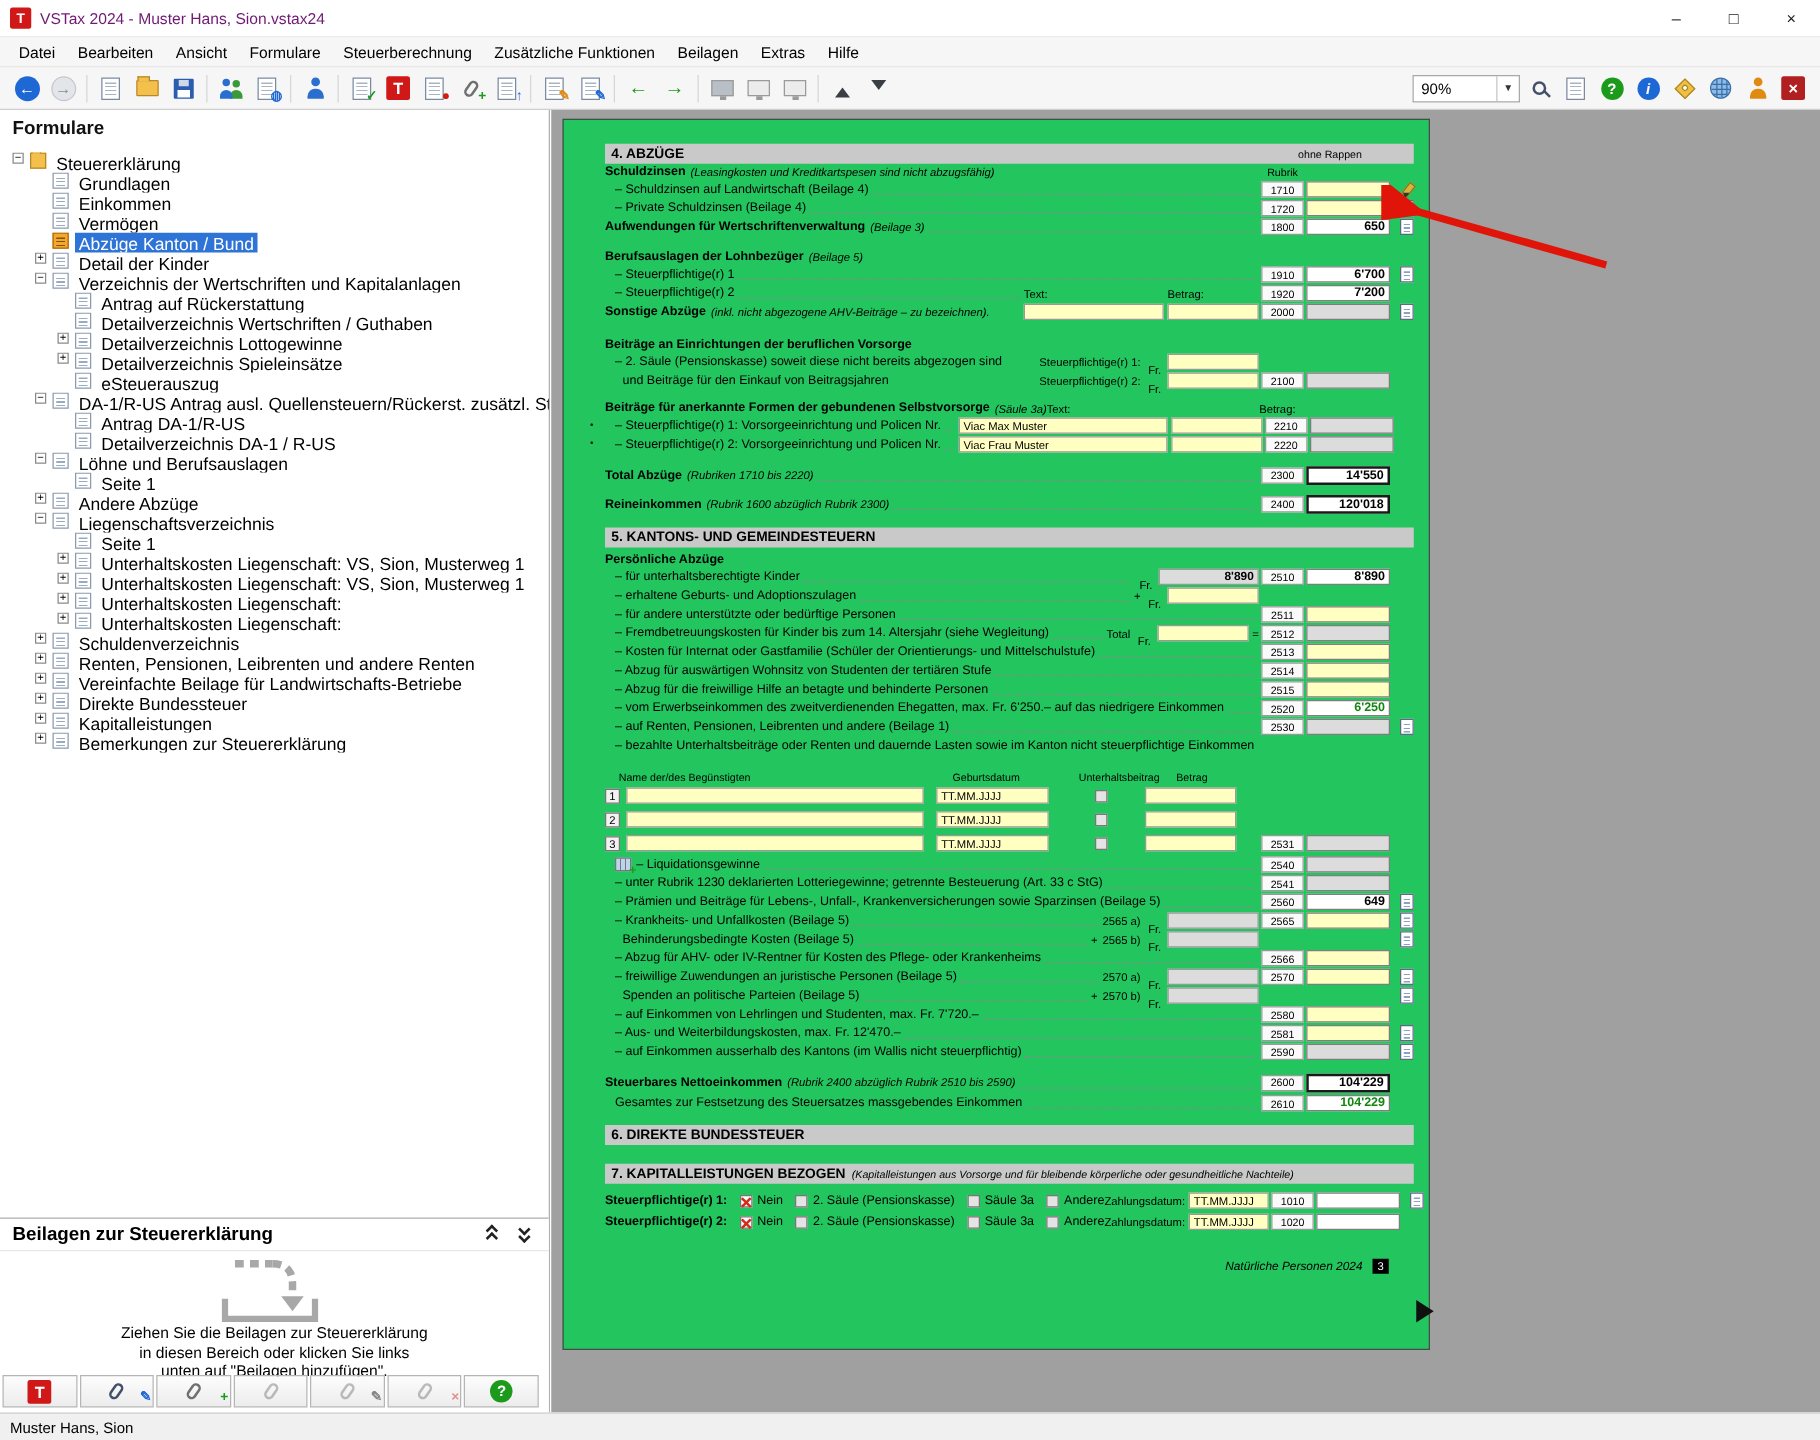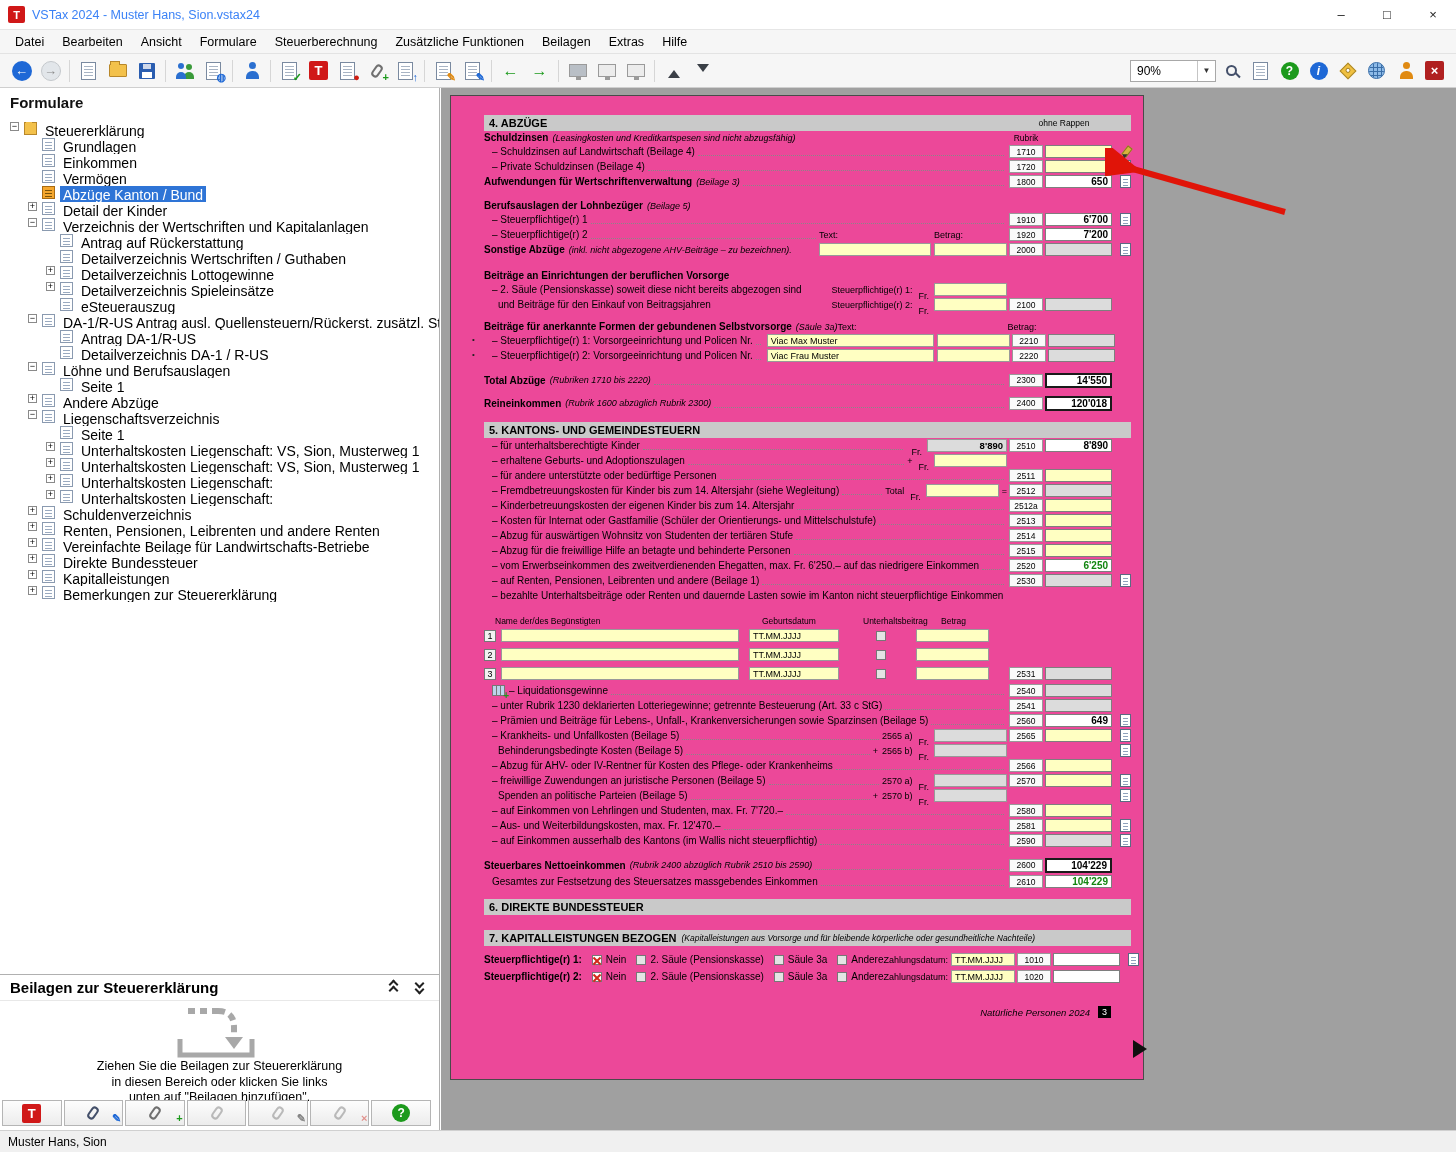--- a/index.html
+++ b/index.html
@@ -1,20 +1,20 @@
 <!DOCTYPE html>
 <html><head>
 <meta charset="utf-8">
 <style>
 *{margin:0;padding:0;box-sizing:border-box}
 html,body{width:1456px;height:1152px;overflow:hidden;font-family:"Liberation Sans",sans-serif;background:#fff;color:#000}
 
 #titlebar{height:30px;display:flex;align-items:center;padding-left:8px;background:#fff;border-bottom:1px solid #e6e6e6}
 .appico{width:17px;height:17px;border-radius:2px;background:#d01818;color:#fff;font-size:11px;font-weight:bold;display:flex;align-items:center;justify-content:center;margin-right:7px;flex:none}
-.ttl{font-size:12.5px;color:#3b82f6}
+.ttl{font-size:12.5px;color:#701a75}
 .wctl{margin-left:auto;display:flex;align-self:stretch}
 .wbtn{width:46px;display:flex;align-items:center;justify-content:center;font-size:13px;color:#222}
 
 #menubar{height:24px;display:flex;align-items:center;background:#f6f6f6;font-size:12.5px;padding-left:6px;border-bottom:1px solid #e3e3e3}
 .mitem{padding:3px 9px;border-radius:2px;cursor:default}
 
 #toolbar{height:34px;display:flex;align-items:center;background:#f6f6f6;border-bottom:1px solid #cfcfcf;padding:0 8px;gap:2px}
 .tsep{width:1px;height:22px;background:#d6d6d6;margin:0 3px}
 .tb{width:27px;height:27px;display:flex;align-items:center;justify-content:center;position:relative;border-radius:3px;flex:none}
 .gcir{width:20px;height:20px;border-radius:50%;display:flex;align-items:center;justify-content:center;font-size:13px;font-weight:bold;color:#fff}
@@ -84,21 +84,21 @@
 .chevbtn.dn i{transform:rotate(225deg)}
 .chevbtn.dn i:first-child{top:2px}.chevbtn.dn i:last-child{top:8px}
 #beilbody{position:relative;height:100px}
 #dropicon{position:absolute;left:160px;top:2px}
 #beilhint{position:absolute;left:0;right:0;top:58px;text-align:center;font-size:12.5px;line-height:1.25;white-space:pre-line}
 #beiltools{position:absolute;bottom:2px;left:2px;right:8px;height:28px;display:flex;gap:2px}
 .bbtn{width:60px;height:26px;border:1px solid #b5b5b5;background:linear-gradient(#fdfdfd,#ececec);display:flex;align-items:center;justify-content:center;position:relative}
 .dim{opacity:.45}
 
 #main{position:absolute;left:441px;top:88px;right:0;bottom:22px;background:#a0a0a0}
-#fpage{position:absolute;left:9px;top:7px;width:694px;height:985px;background:#ec4899;border:1px solid #4a4a4a;padding:6px 12px 0 33px;overflow:hidden}
+#fpage{position:absolute;left:9px;top:7px;width:694px;height:985px;background:#22c55e;border:1px solid #4a4a4a;padding:6px 12px 0 33px;overflow:hidden}
 .sechead{height:16px;background:#c9c9c9;display:flex;align-items:center;padding:0 5px;margin-top:10px}
 .sectitle{font-size:11px;font-weight:bold}
 .secnote{margin-left:auto;font-size:8.5px;width:100px;text-align:center;margin-right:12px}
 .secnote2{font-style:italic;font-size:8.5px;margin-left:5px;font-weight:normal}
 .frow{display:flex;align-items:center;height:15px;font-size:10px;white-space:nowrap;position:relative}
 .frow.h13{height:13px}
 .b{font-weight:bold}
 .it{font-style:italic;font-size:9px;margin-left:4px}
 .ind{padding-left:8px}.ind2{padding-left:14px}
 .lead{flex:1;border-bottom:1px dotted #888;height:9px;margin:0 3px;min-width:5px}
@@ -648,20 +648,23 @@
       <span class="it">(Rubrik 1600 abzüglich Rubrik 2300)</span>
       <span class="lead"></span>
       <span class="rub">2400</span>
       <span class="val tot">120'018</span>
       <span class="gut"></span>
     </div>
 
     <div class="sechead">
       <span class="sectitle">5. KANTONS- UND GEMEINDESTEUERN</span>
     </div>
+    <div class="frow h13" style="margin-top:3px">
+      <span class="b">Persönliche Abzüge</span>
+    </div>
 
     <div class="frow ind">
       <span>– für unterhaltsberechtigte Kinder</span>
       <span class="lead"></span>
       <span class="collab frlab">Fr.</span>
       <span class="gbox c80">8'890</span>
       <span class="rub">2510</span>
       <span class="val">8'890</span>
       <span class="gut"></span>
     </div>
@@ -684,27 +687,20 @@
     </div>
     <div class="frow ind">
       <span>– Fremdbetreuungskosten für Kinder bis zum 14. Altersjahr (siehe Wegleitung)</span>
       <span class="lead"></span>
       <span class="collab">Total</span>
       <span class="collab frlab">Fr.</span>
       <span class="ybox c73"></span>
       <span class="collab" style="margin-left:3px">=</span>
       <span class="rub">2512</span>
       <span class="val g"></span>
-      <span class="gut"></span>
-    </div>
-    <div class="frow ind">
-      <span>– Kinderbetreuungskosten der eigenen Kinder bis zum 14. Altersjahr</span>
-      <span class="lead"></span>
-      <span class="rub">2512a</span>
-      <span class="val y"></span>
       <span class="gut"></span>
     </div>
     <div class="frow ind">
       <span>– Kosten für Internat oder Gastfamilie (Schüler der Orientierungs- und Mittelschulstufe)</span>
       <span class="lead"></span>
       <span class="rub">2513</span>
       <span class="val y"></span>
       <span class="gut"></span>
     </div>
     <div class="frow ind">

